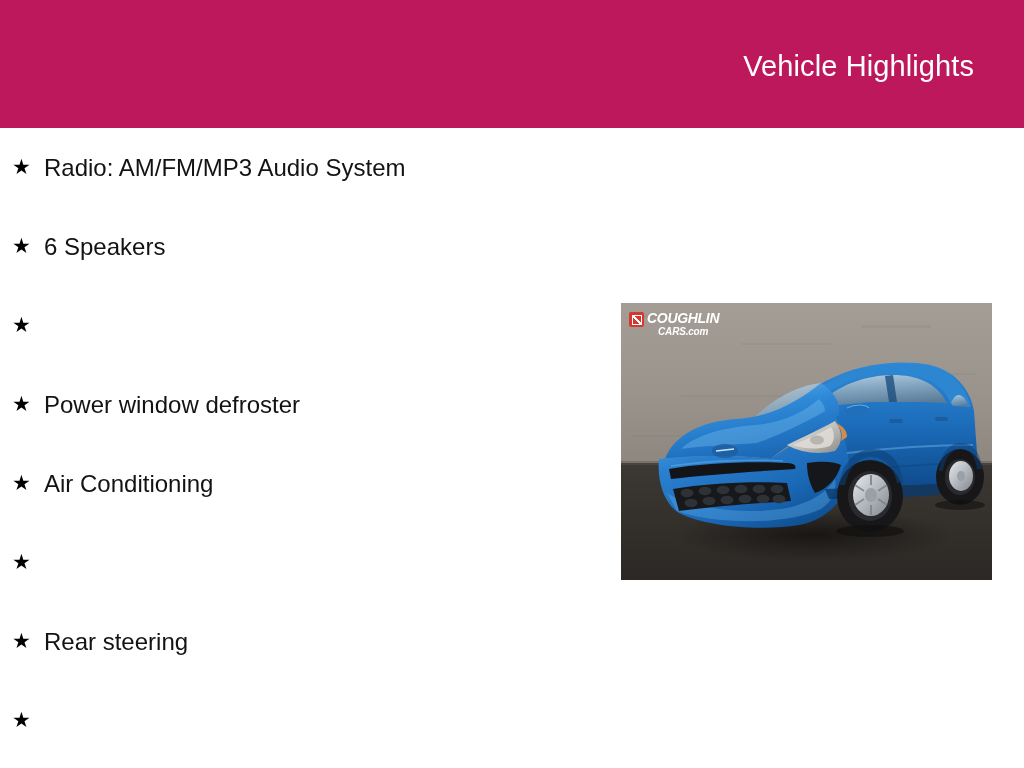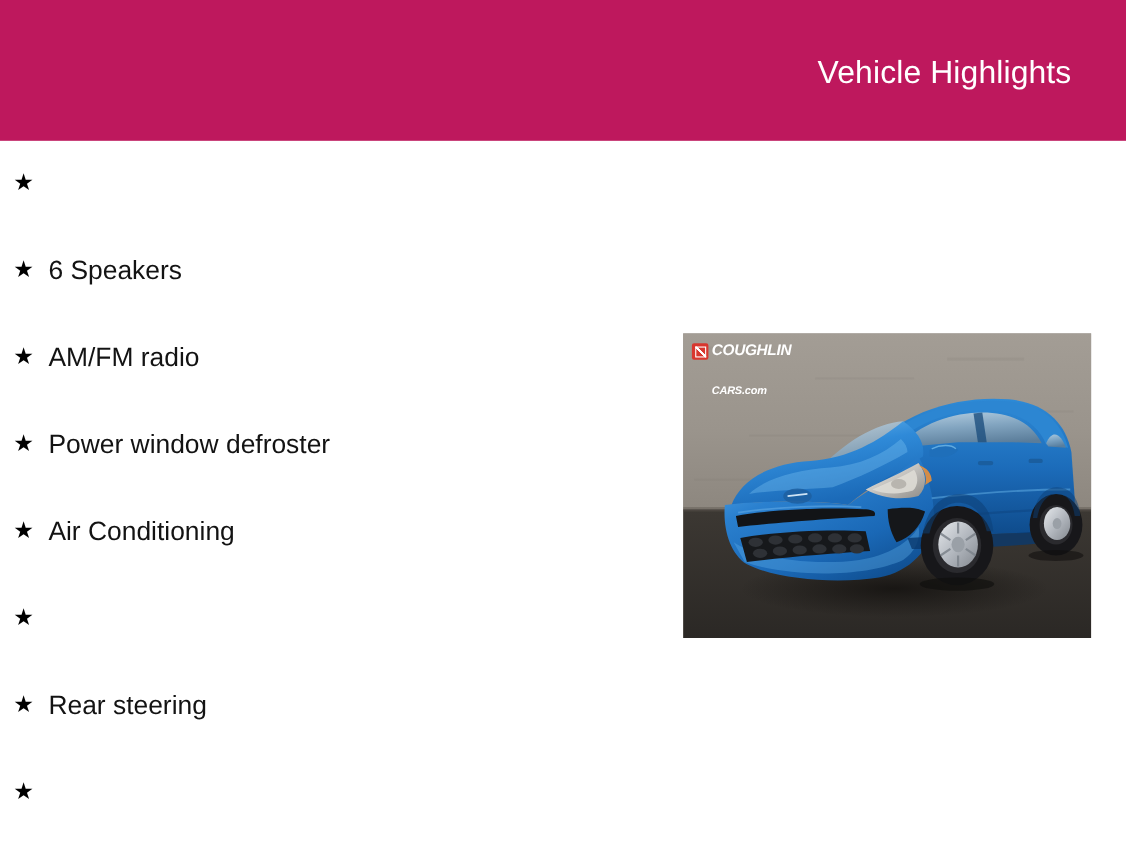--- a/index.html
+++ b/index.html
@@ -116,22 +116,21 @@
     position: absolute;
     left: 2.5px; top: 2.5px;
     width: 10px; height: 10px;
     background:
       linear-gradient(45deg, transparent 44%, #ffffff 44%, #ffffff 56%, transparent 56%);
   }
 
   #watermark-text-block {
     display: flex;
     flex-direction: column;
-    align-items: flex-start;
-    gap: 24px;
+    align-items: center;
   }
 
   #watermark-line-1 {
     color: #ffffff;
     font-size: 14px;
     font-weight: bold;
     font-style: italic;
     line-height: 14px;
     letter-spacing: -0.3px;
   }
@@ -150,30 +149,30 @@
 <body>
 
 <div id="header-bar">
   <div id="page-title">Vehicle Highlights</div>
 </div>
 
 <ul id="highlights-list">
 
   <li class="highlight-item">
     <span class="bullet-star">★</span>
+    <span class="highlight-label">Radio: AM/FM/MP3 Audio System</span>
   </li>
 
   <li class="highlight-item">
     <span class="bullet-star">★</span>
     <span class="highlight-label">6 Speakers</span>
   </li>
 
   <li class="highlight-item">
     <span class="bullet-star">★</span>
-    <span class="highlight-label">AM/FM radio</span>
   </li>
 
   <li class="highlight-item">
     <span class="bullet-star">★</span>
     <span class="highlight-label">Power window defroster</span>
   </li>
 
   <li class="highlight-item">
     <span class="bullet-star">★</span>
     <span class="highlight-label">Air Conditioning</span>

